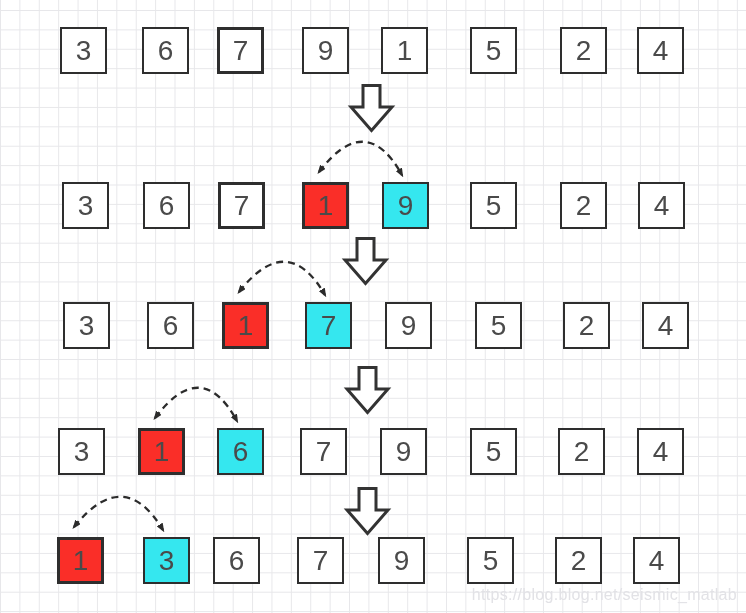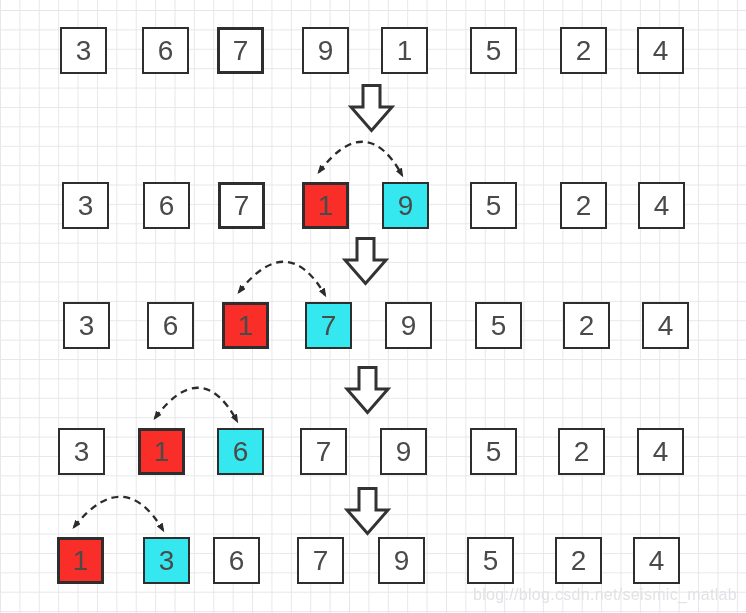--- a/index.html
+++ b/index.html
@@ -48,21 +48,21 @@
     font-size: 16px;
     letter-spacing: 0.3px;
     color: var(--watermark);
     white-space: nowrap;
   }
 </style>
 </head>
 <body>
 
 <div id="canvas">
-  <div id="watermark">blog://blog.csdn.net/seismic_matlab</div>
+  <div id="watermark">https://blog.blog.net/seismic_matlab</div>
 <div class="box" style="left: 60px; top: 27px;">3</div>
     <div class="box" style="left: 142px; top: 27px;">6</div>
     <div class="box bold" style="left: 217px; top: 27px;">7</div>
     <div class="box" style="left: 302px; top: 27px;">9</div>
     <div class="box" style="left: 381px; top: 27px;">1</div>
     <div class="box" style="left: 470px; top: 27px;">5</div>
     <div class="box" style="left: 560px; top: 27px;">2</div>
     <div class="box" style="left: 637px; top: 27px;">4</div>
     <div class="box" style="left: 62px; top: 182px;">3</div>
     <div class="box" style="left: 143px; top: 182px;">6</div>

